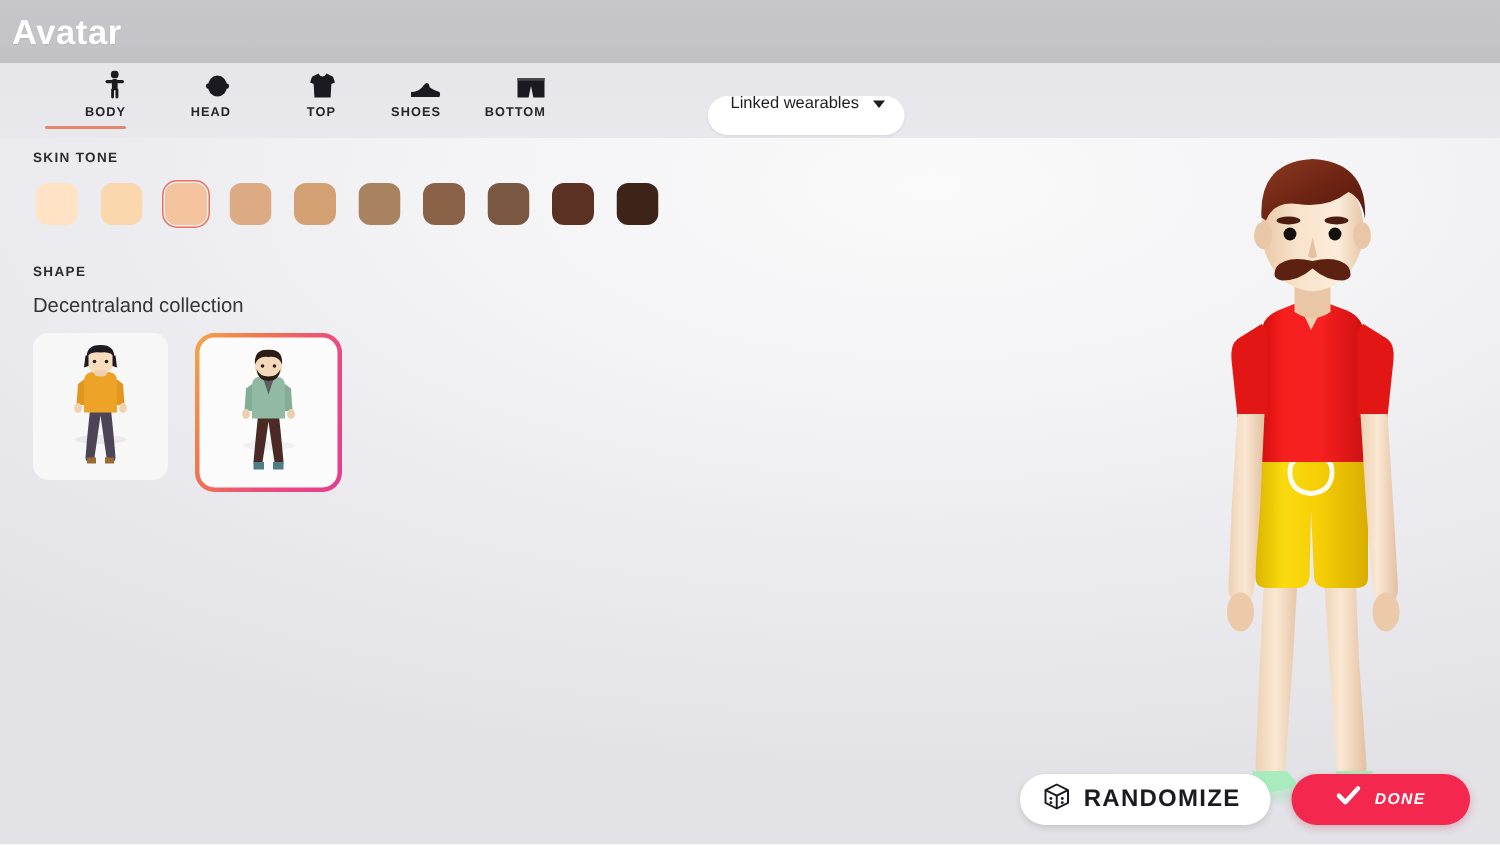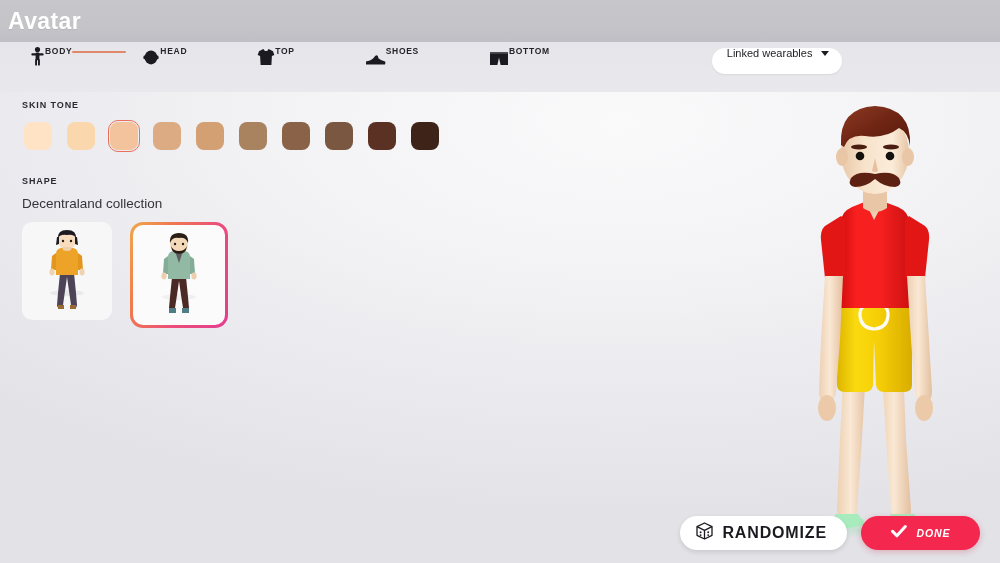--- a/index.html
+++ b/index.html
@@ -65,22 +65,22 @@
     display: flex;
     align-items: flex-start;
     padding-left: 22px;
     gap: 0px;
   }
   .tab {
     position: relative;
     min-width: 56px;
     padding: 4px 8px 0 8px;
     display: flex;
-    flex-direction: row;
-    align-items: flex-start;
+    flex-direction: column;
+    align-items: flex-end;
     cursor: pointer;
     user-select: none;
   }
   .tab .ticon {
     height: 20px;
     display: flex;
     align-items: flex-end;
     justify-content: center;
     margin-bottom: 3px;
   }
@@ -96,21 +96,21 @@
     height: 2px;
     width: 54px;
     border-radius: 2px;
     background: transparent;
   }
   .tab.active .underline { background: #e0886a; }
 
   
   .dropdown {
     margin-left: 100px;
-    margin-top: 6px;
+    margin-top: 22px;
     height: 26px;
     background: #ffffff;
     border-radius: 14px;
     display: flex;
     align-items: center;
     gap: 9px;
     padding: 0 13px 16px 15px;
     font-size: 11px;
     color: #1d1d22;
     cursor: pointer;

